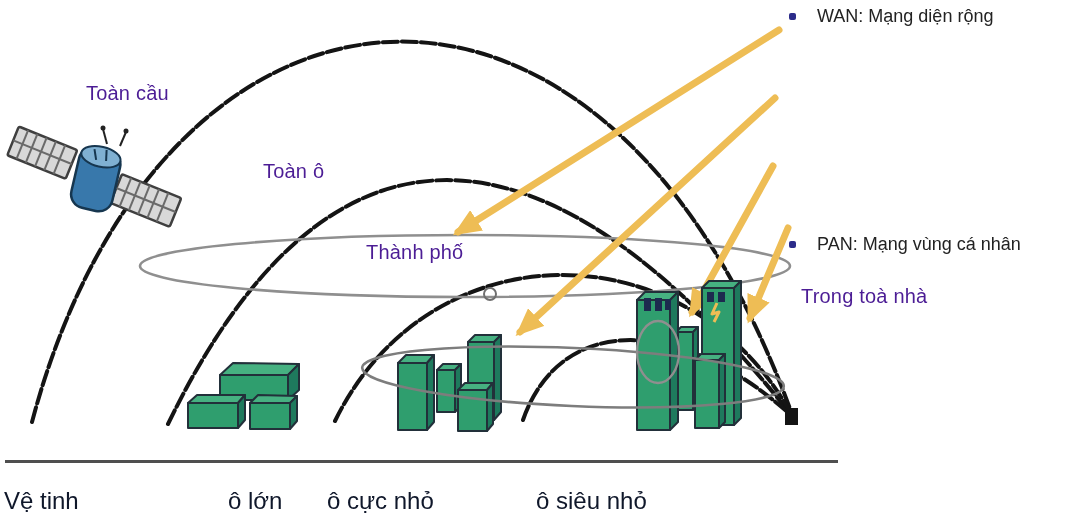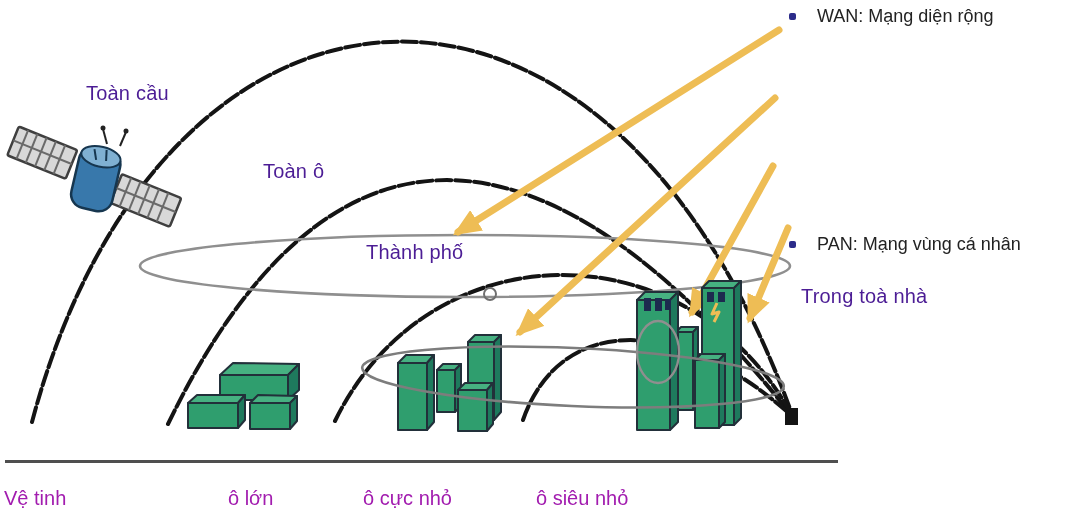--- a/index.html
+++ b/index.html
@@ -6,21 +6,21 @@
   #stage{
     position:relative;width:1080px;height:520px;background:#ffffff;
     font-family:"Liberation Sans","DejaVu Sans",sans-serif;color:#2c2c2c;overflow:hidden;
   }
   #diagram-svg{position:absolute;left:0;top:0;}
   .lbl{position:absolute;font-size:20px;color:#4c1d95;white-space:nowrap;letter-spacing:.2px;}
   .legend-row{position:absolute;left:789px;display:flex;align-items:center;gap:21px;white-space:nowrap;}
   .legend-bullet{width:7px;height:7px;background:#2c2c8a;border-radius:2px;flex:0 0 auto;}
   .legend-text{font-size:18px;color:#222;}
   .baseline-rule{position:absolute;left:5px;top:460px;width:833px;height:3px;background:#4f4f4f;}
-  .axis-lbl{position:absolute;top:487px;font-size:20px;color:#a21caf;white-space:nowrap;}
+  .axis-lbl{position:absolute;top:487px;font-size:24px;color:#0f172a;white-space:nowrap;}
 </style>
 </head>
 <body>
 
 <div id="stage">
 
   <svg id="diagram-svg" width="1080" height="520" viewBox="0 0 1080 520">
     <defs>
       <marker id="yhead" markerUnits="userSpaceOnUse" markerWidth="30" markerHeight="24" refX="22" refY="12" orient="auto">
         <polygon points="0,0 28,12 0,24" fill="#eebd55"></polygon>
@@ -148,16 +148,16 @@
     <span class="legend-text">WAN: Mạng diện rộng</span>
   </div>
   <div class="legend-row" style="top:234px;">
     <span class="legend-bullet"></span>
     <span class="legend-text">PAN: Mạng vùng cá nhân</span>
   </div>
 
   <div class="baseline-rule"></div>
   <div class="axis-lbl" style="left:4px;">Vệ tinh</div>
   <div class="axis-lbl" style="left:184px;margin-left:44px;">ô lớn</div>
-  <div class="axis-lbl" style="left:327px;margin-left:36px;">ô cực nhỏ</div>
+  <div class="axis-lbl" style="left:327px;">ô cực nhỏ</div>
   <div class="axis-lbl" style="left:536px;">ô siêu nhỏ</div>
 
 </div>
 
 </body></html>

